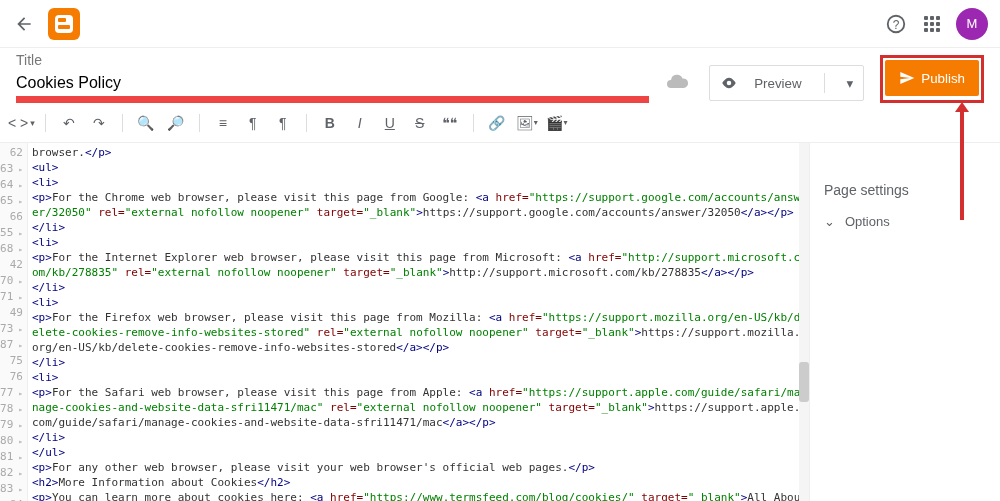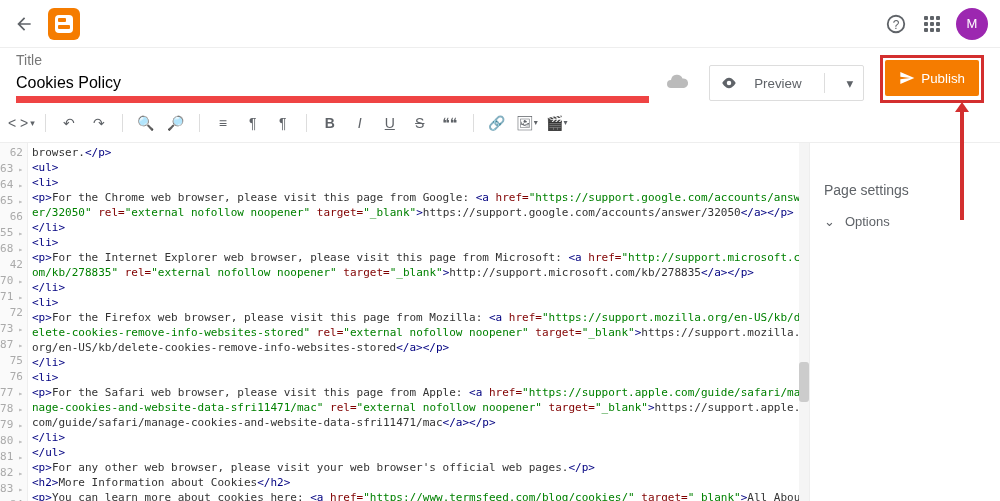--- a/index.html
+++ b/index.html
@@ -148,21 +148,21 @@
         <div class="nofold">62</div>
         <div>63</div>
         <div>64</div>
         <div>65</div>
         <div class="nofold">66</div>
         <div>55</div>
         <div>68</div>
         <div class="nofold">42</div>
         <div>70</div>
         <div>71</div>
-        <div class="nofold">72</div>
+        <div class="nofold">49</div>
         <div>73</div>
         <div>87</div>
         <div class="nofold">75</div>
         <div class="nofold">76</div>
         <div>77</div>
         <div>78</div>
         <div>79</div>
         <div>80</div>
         <div>81</div>
         <div>82</div>

